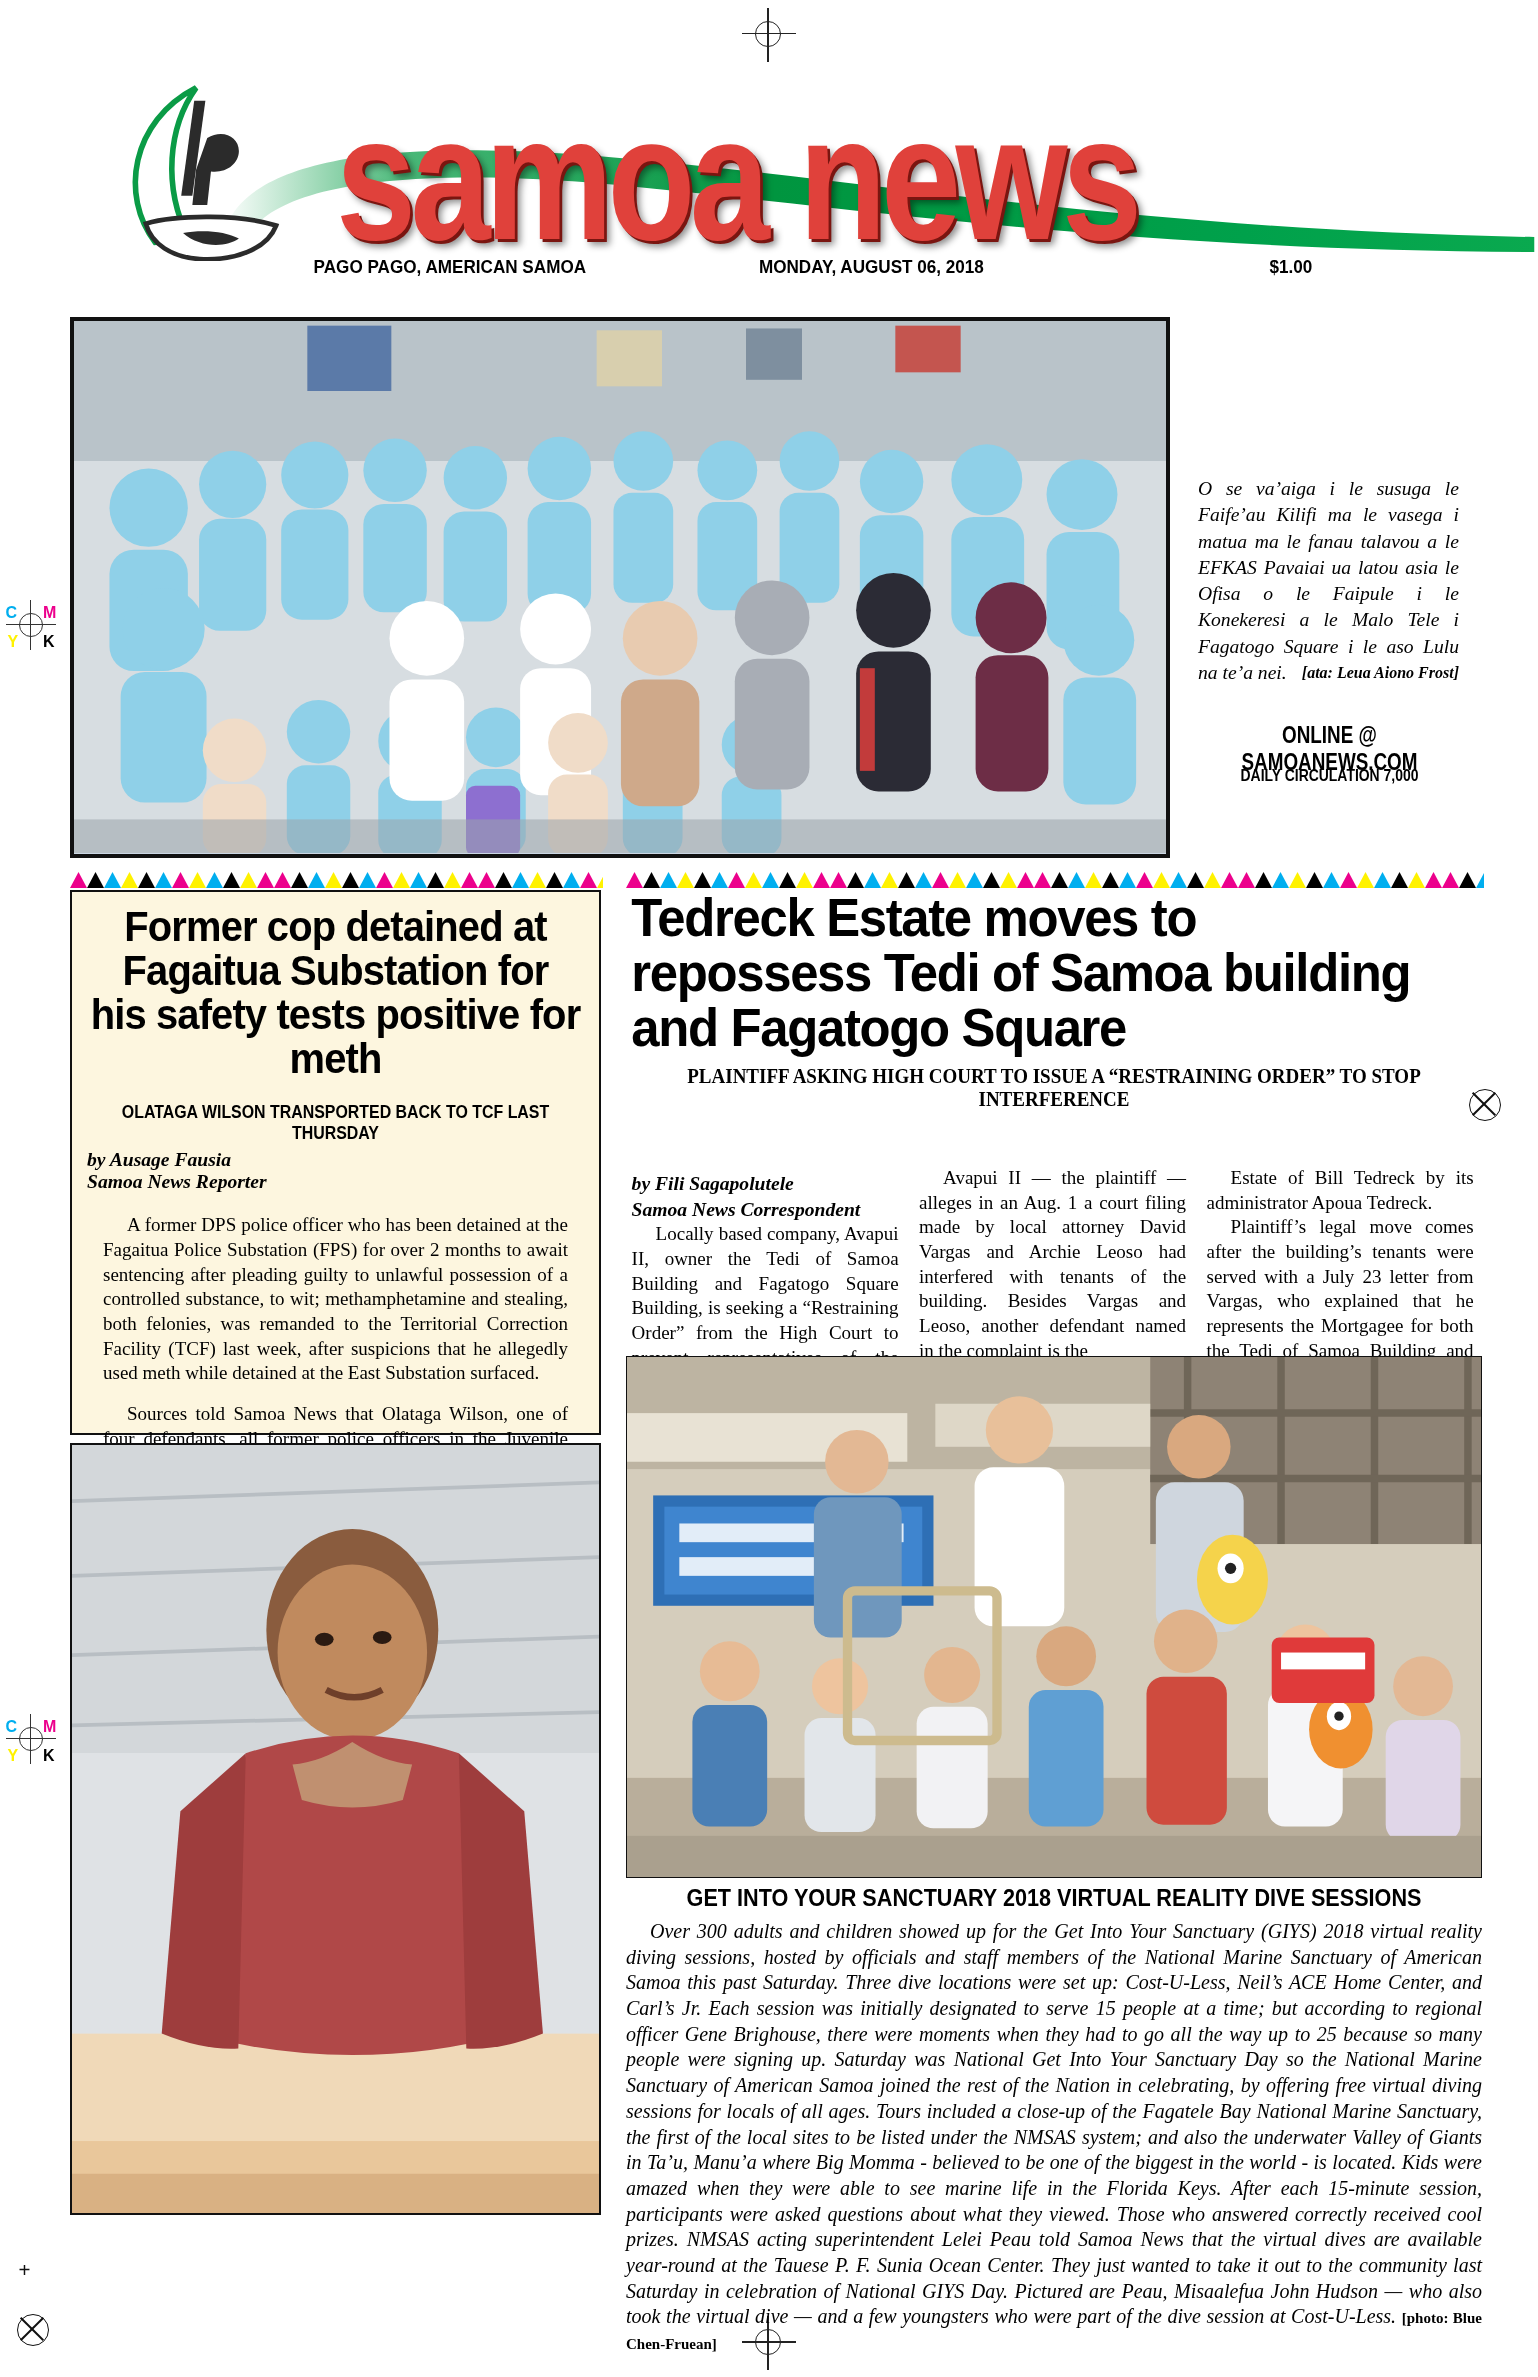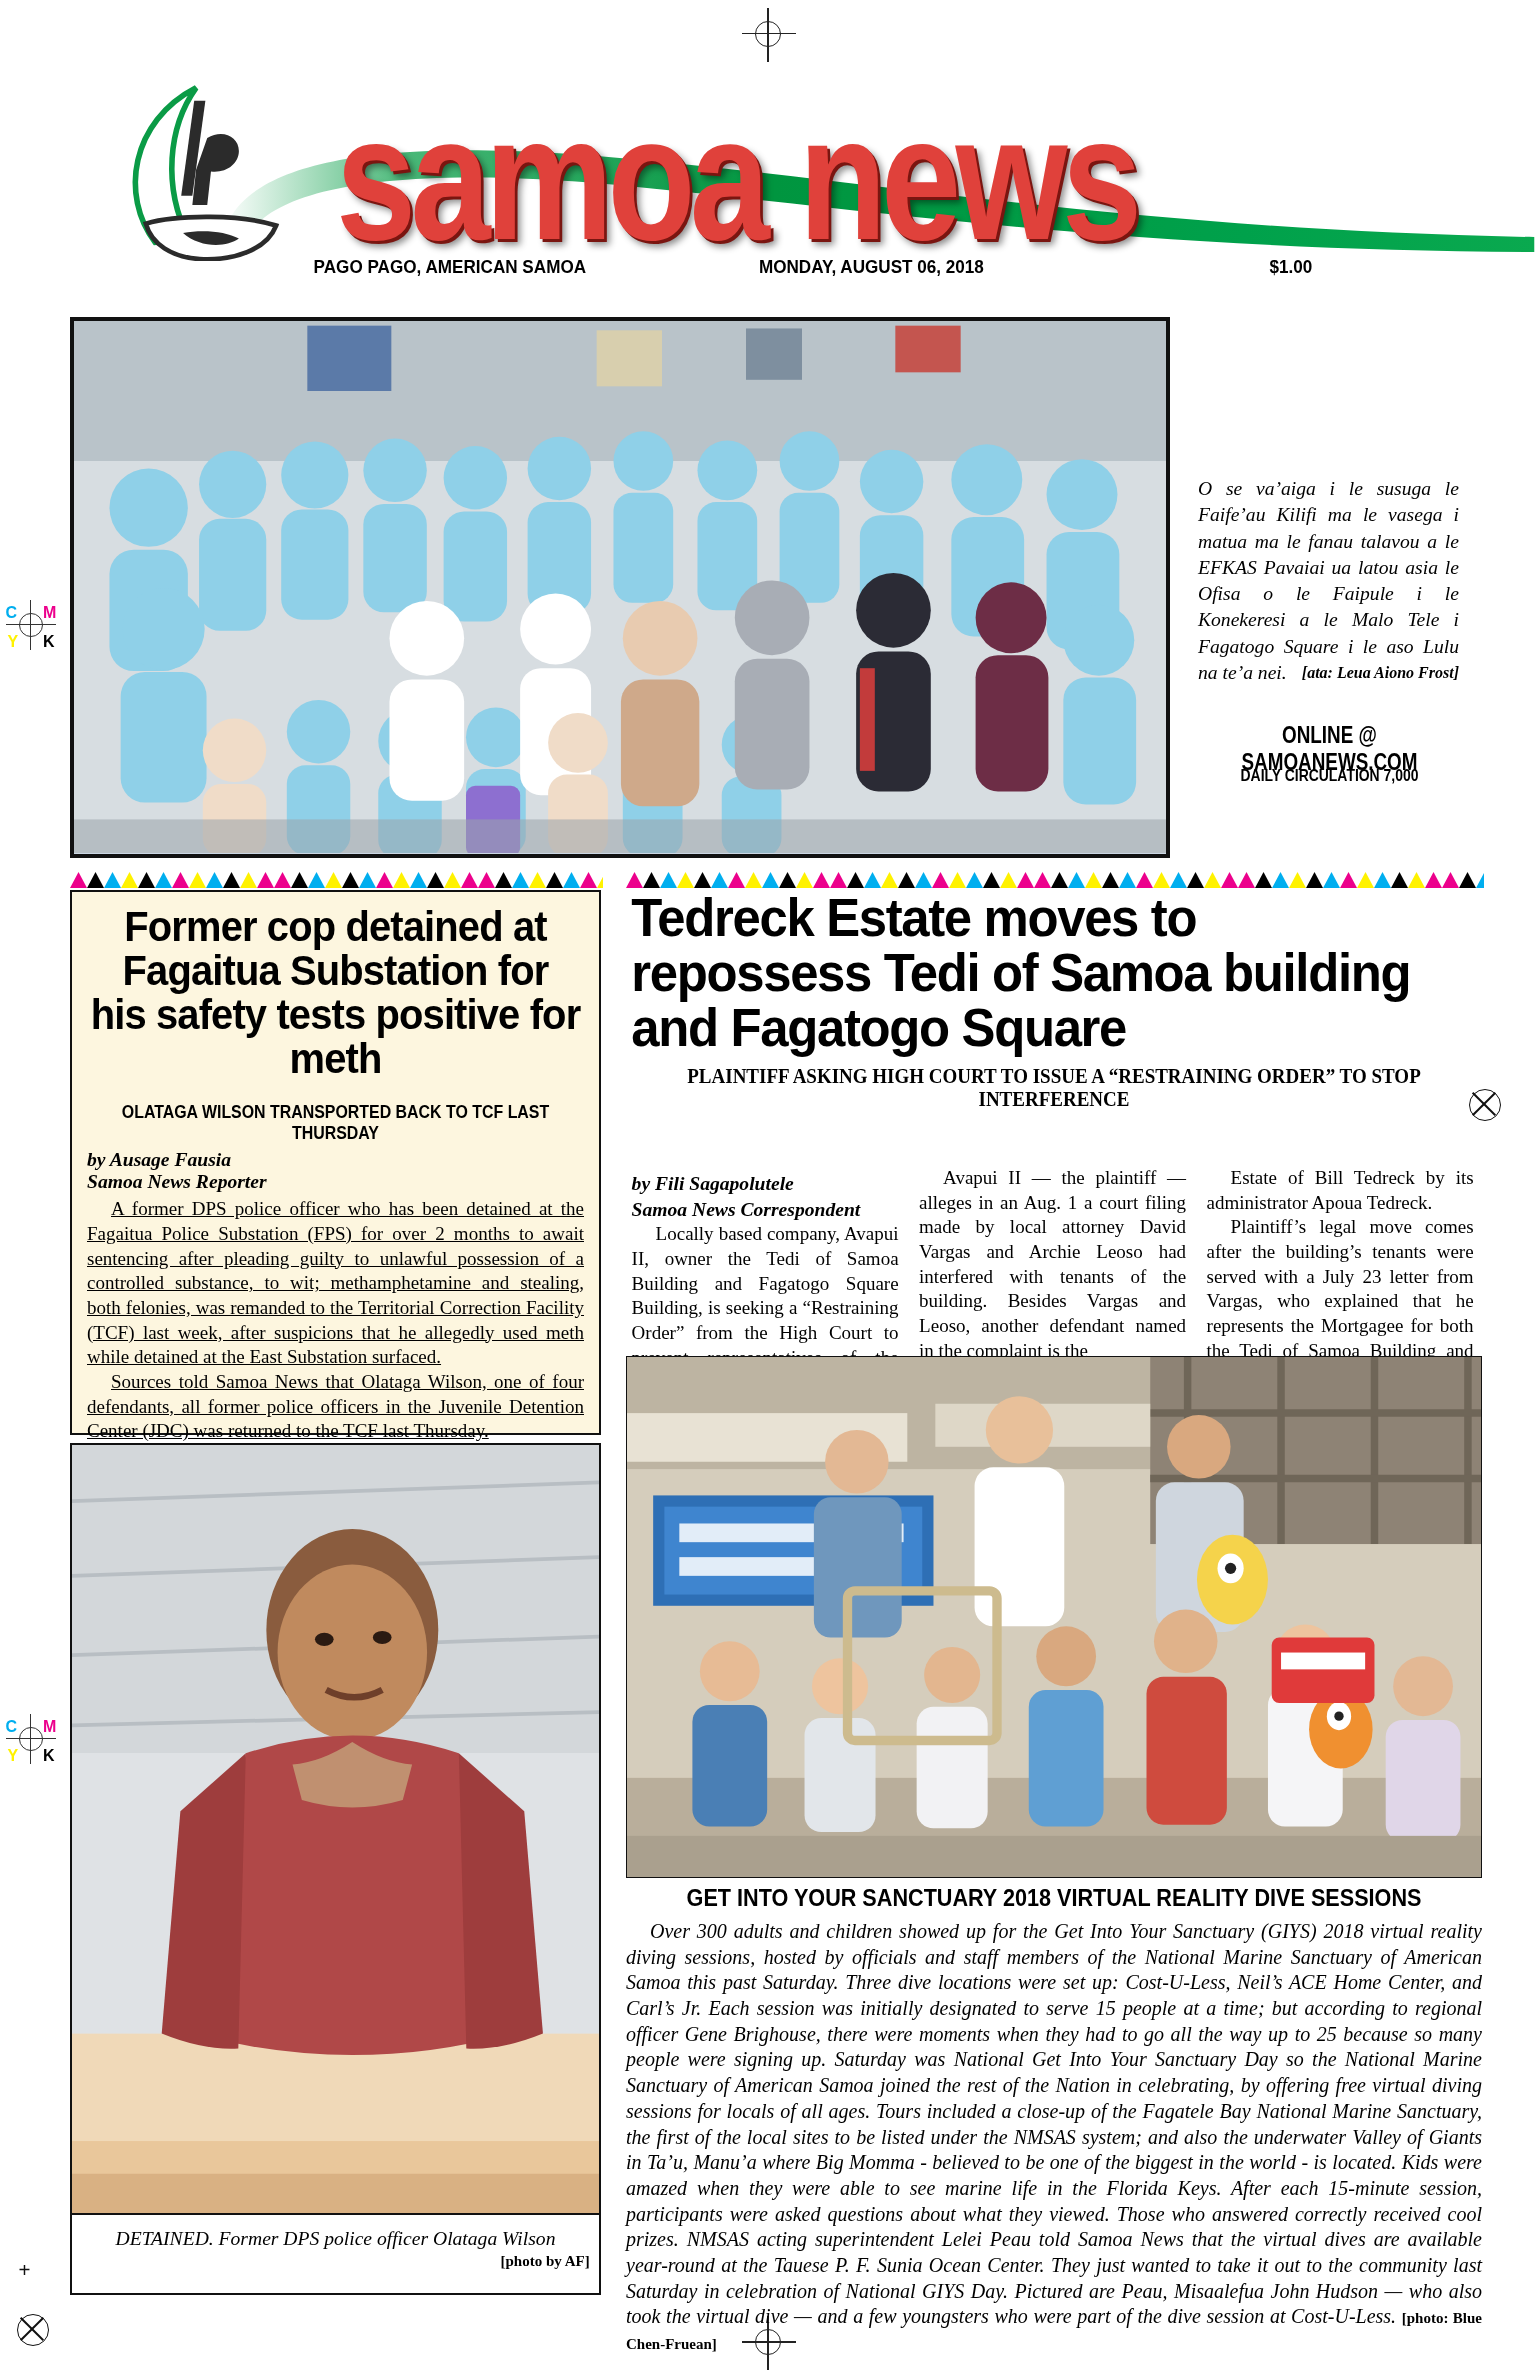--- a/index.html
+++ b/index.html
@@ -68,21 +68,21 @@
       background:#fdf6df;border:2.8px solid #111;box-sizing:border-box;}
   .lead-hl{font-family:"Liberation Sans",sans-serif;font-weight:bold;font-size:42px;
       line-height:1.05;text-align:center;padding:13px 5.6px 0;letter-spacing:-0.9px;
       transform:scaleX(.95);transform-origin:center top;}
   .kicker{font-family:"Liberation Sans",sans-serif;font-weight:bold;font-size:17.7px;
       text-align:center;margin-top:20.5px;transform:scaleX(.9);transform-origin:center;}
   .byl{font-weight:bold;font-style:italic;font-size:19.6px;margin:5.6px 0 0 15px;}
   .byl2{font-weight:bold;font-style:italic;font-size:19.6px;margin:0 0 0 15px;}
   .lbody{font-size:19px;line-height:1.30;text-align:justify;padding:3.7px 15px 0 15px;
       text-indent:24px;}
-  .lbody p{margin:0;text-decoration:underline;}
+  .lbody p{margin:16px;}
   .contd{font-style:italic;font-size:18.6px;text-align:right;padding:9.3px 15px 0 0;}
 
   .leftphoto{position:absolute;left:70px;top:1443px;width:531px;height:772px;
       border:2.8px solid #111;box-sizing:border-box;overflow:hidden;background:#dfe3e8;}
   .leftcapbox{position:absolute;left:70px;top:2215px;width:531px;height:80px;
       border:2.8px solid #111;border-top:none;box-sizing:border-box;background:#fff;}
   .leftcap{font-style:italic;font-size:19.6px;text-align:center;padding:13px 7.5px 0;}
   .leftcredit{font-family:"Liberation Serif",serif;font-weight:bold;font-size:15px;
       text-align:right;padding:2.8px 9.3px 0 0;}
 
@@ -393,24 +393,20 @@
       <ellipse cx="332" cy="206" rx="10" ry="7" fill="#2a1a12"></ellipse>
       <path d="M272 262 q30 16 60 0" stroke="#6e3f2a" stroke-width="7" fill="none"></path>
       <path d="M186 330 q114 -38 228 0 l56 300 q-170 46 -340 0 Z" fill="#b04848"></path>
       <path d="M300 318 q-34 22 -64 24 l10 38 q54 16 108 0 l10 -38 q-30 -2 -64 -24 Z" fill="#c09070"></path>
       <path d="M186 330 l-70 62 -20 238 q44 18 82 16 Z" fill="#9e3d3d"></path>
       <path d="M414 330 l70 62 20 238 q-44 18 -82 16 Z" fill="#9e3d3d"></path>
       <rect x="0" y="780" width="564" height="42" fill="#d9b183"></rect>
     </svg>
   </div>
 
-  <div class="leftcapbox">
-    <div class="leftcap">DETAINED. Former DPS police officer Olataga Wilson</div>
-    <div class="leftcredit">[photo by AF]</div>
-  </div>
 
   <div class="mainbox">
     <div class="main-hl">Tedreck Estate moves to repossess Tedi of Samoa building and Fagatogo Square</div>
     <div class="main-sub">PLAINTIFF ASKING HIGH COURT TO ISSUE A “RESTRAINING ORDER” TO STOP INTERFERENCE</div>
     <div class="cols">
       <div class="col">
         <div class="byl">by Fili Sagapolutele</div>
         <div class="byl2">Samoa News Correspondent</div>
         <p>Locally based company, Avapui II, owner the Tedi of Samoa Building and Fagatogo Square Building, is seeking a “Restraining Order” from the High Court to prevent representatives of the Estate of Bill Tedreck from interfering with the building’s tenants.</p>
         <p>The court has set a hearing for Aug. 13.</p>

